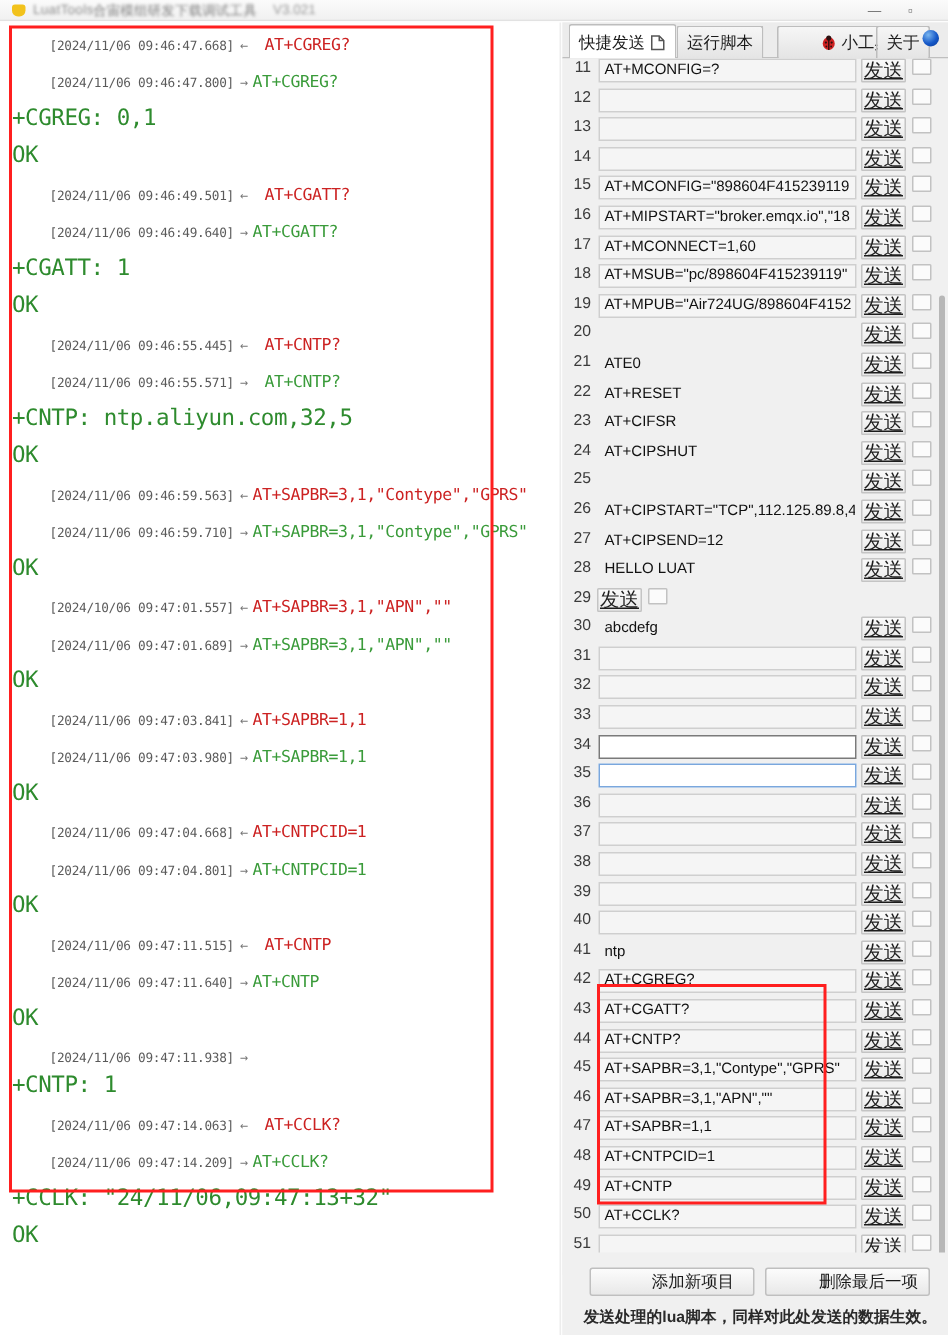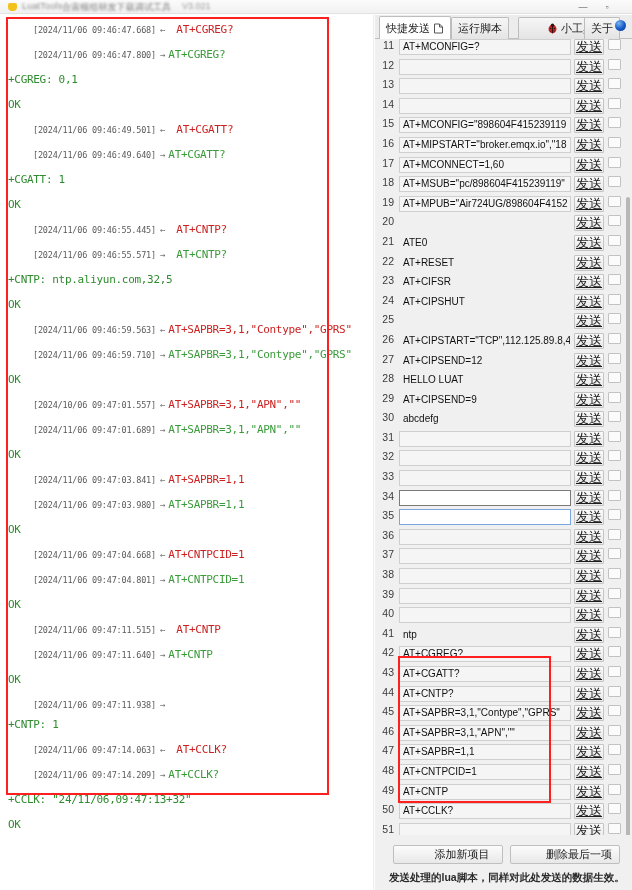--- a/index.html
+++ b/index.html
@@ -74,21 +74,21 @@
   .log-ts {
     font-size: 8.5px; color: #5a5a5a; letter-spacing: -0.2px; margin-left: 25px;
   }
   .log-arrow {
     font-size: 9px; color: #777; padding: 0 3px 0 4px;
   }
   .log-cmd { font-size: 11px; letter-spacing: -0.3px; }
   .log-cmd.tx { color: #cc2222; }
   .log-cmd.rx { color: #3a9b3a; }
   .log-resp {
-    font-size: 11px; color: #2e8b2e; letter-spacing: -0.3px;
+    font-size: 15px; color: #2e8b2e; letter-spacing: -0.3px;
   }
   .indent-s { padding-left: 8px; }
 
   
   #right-panel {
     position: absolute; left: 375px; top: 15px;
     width: 257px; height: 875px;
     background: #f0f0f0;
   }
 
@@ -421,21 +421,20 @@
           </div>
           <div class="row">
             <div class="row-num">28</div>
             <div class="row-input noborder">HELLO LUAT</div>
             <div class="row-send">发送</div>
             <div class="row-chk"></div>
             <div class="row-spacer"></div>
           </div>
           <div class="row">
             <div class="row-num">29</div>
-            <div class="row-input noborder">AT+CIPSEND=9</div>
             <div class="row-send">发送</div>
             <div class="row-chk"></div>
             <div class="row-spacer"></div>
           </div>
           <div class="row">
             <div class="row-num">30</div>
             <div class="row-input noborder">abcdefg</div>
             <div class="row-send">发送</div>
             <div class="row-chk"></div>
             <div class="row-spacer"></div>

